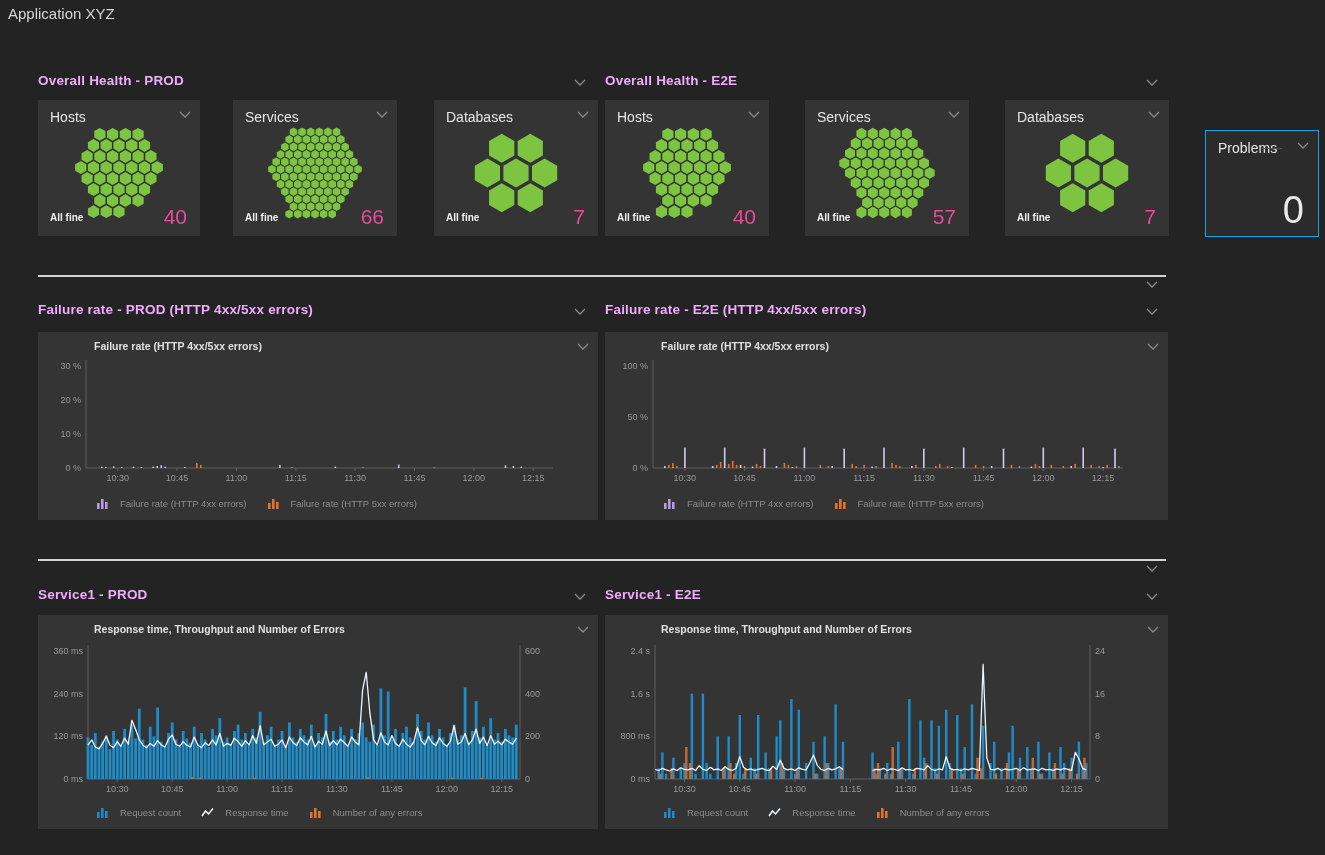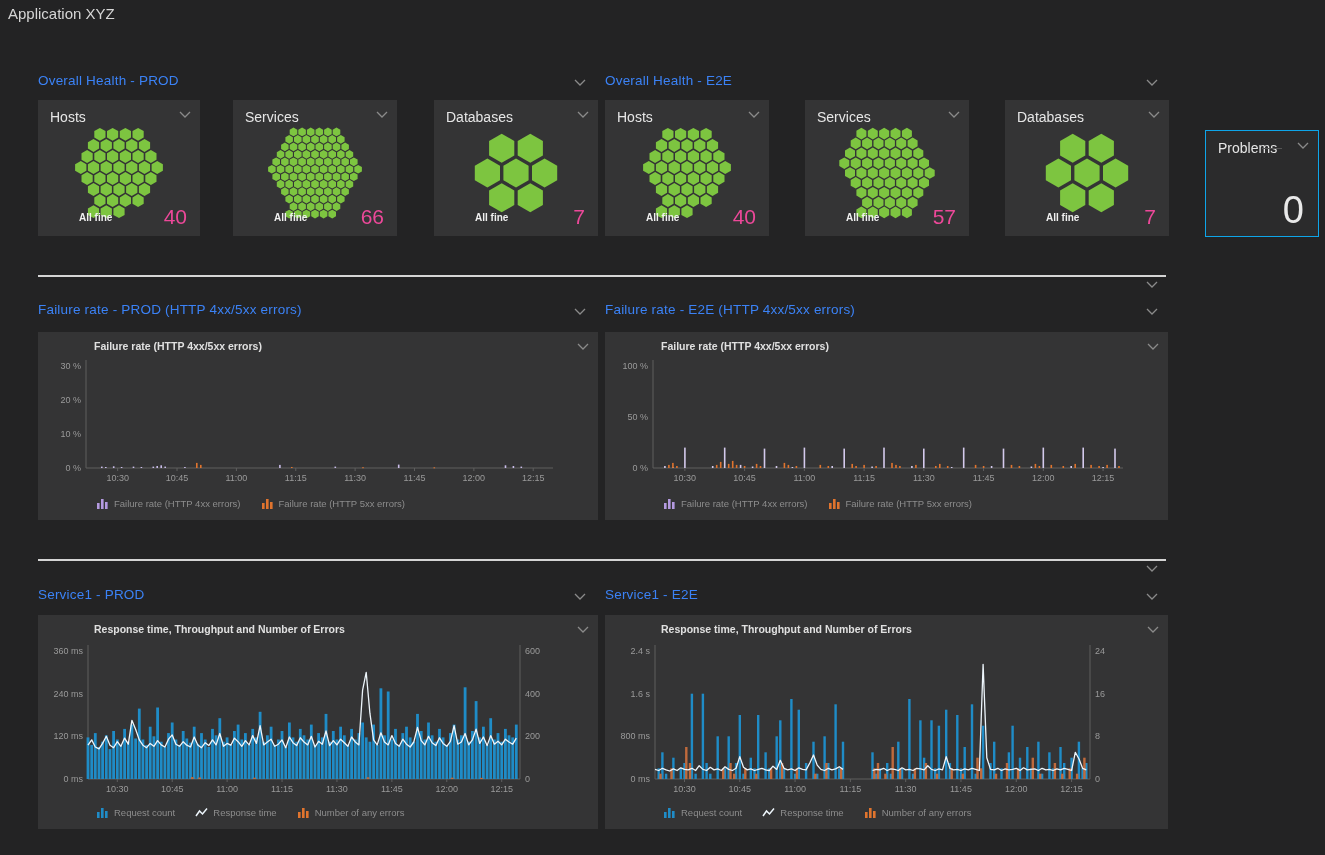--- a/index.html
+++ b/index.html
@@ -1,34 +1,34 @@
 <!DOCTYPE html>
 <html><head>
 <meta charset="utf-8">
 <style>
   html,body{margin:0;padding:0;background:#232324;}
   #root{position:relative;width:1325px;height:855px;background:#232324;overflow:hidden;
         font-family:"Liberation Sans",sans-serif;padding-left:6px;}
   .page-title{position:absolute;left:8px;top:5px;font-size:15px;color:#d6d6d6;}
-  .section-title{position:absolute;font-size:13.5px;font-weight:normal;color:#3b82f6;letter-spacing:.2px;}
+  .section-title{position:absolute;font-size:13.5px;font-weight:bold;color:#f0abfc;letter-spacing:.2px;}
   .tile{position:absolute;background:#343435;}
   .tile-label{position:absolute;left:12px;top:9px;font-size:14px;font-weight:normal;color:#e6e6e6;}
-  .all-fine{position:absolute;left:12px;bottom:13px;font-size:10px;font-weight:bold;color:#f0f0f0;margin-left:29px;}
+  .all-fine{position:absolute;left:12px;bottom:13px;font-size:10px;font-weight:bold;color:#f0f0f0;}
   .tile-count{position:absolute;right:13px;bottom:7px;font-size:21px;color:#ec4899;}
   .honeycomb{position:absolute;left:0;top:26px;}
   .chevron{position:absolute;width:12px;height:7px;stroke:#8a8a8a;fill:none;stroke-width:1.3;}
   .tile .chevron{right:9px;top:11px;}
   .sec-chev{position:absolute;}
   .divider{position:absolute;height:2px;background:#d4d4d4;}
   .chart-tile .chart-title{position:absolute;left:12px;top:8px;font-size:10.5px;font-weight:bold;color:#e0e0e0;margin-left:44px;}
   .plot{position:absolute;left:0;top:0;}
   .plot text{font-family:"Liberation Sans",sans-serif;font-size:9px;fill:#9a9a9a;}
   .plot line.axis{stroke:#5f5f5f;stroke-width:1;}
   .legend{position:absolute;left:58px;bottom:11px;display:flex;gap:20px;align-items:center;}
-  .legend-item{display:flex;align-items:center;gap:5px;font-size:9.5px;color:#8d8d8d;}
+  .legend-item{display:flex;align-items:center;gap:11px;font-size:9.5px;color:#8d8d8d;}
   .problems-tile{background:#2b2b2c;border:1px solid #0ea5e9;}
   .problems-dash{position:absolute;right:36px;top:17px;width:20px;height:1px;background:#555;}
   .problems-value{position:absolute;right:14px;bottom:4px;font-size:38px;color:#e9e9e9;}
 </style>
 </head>
 <body>
 
 <div id="root">
 
   <div class="page-title">Application XYZ</div>

